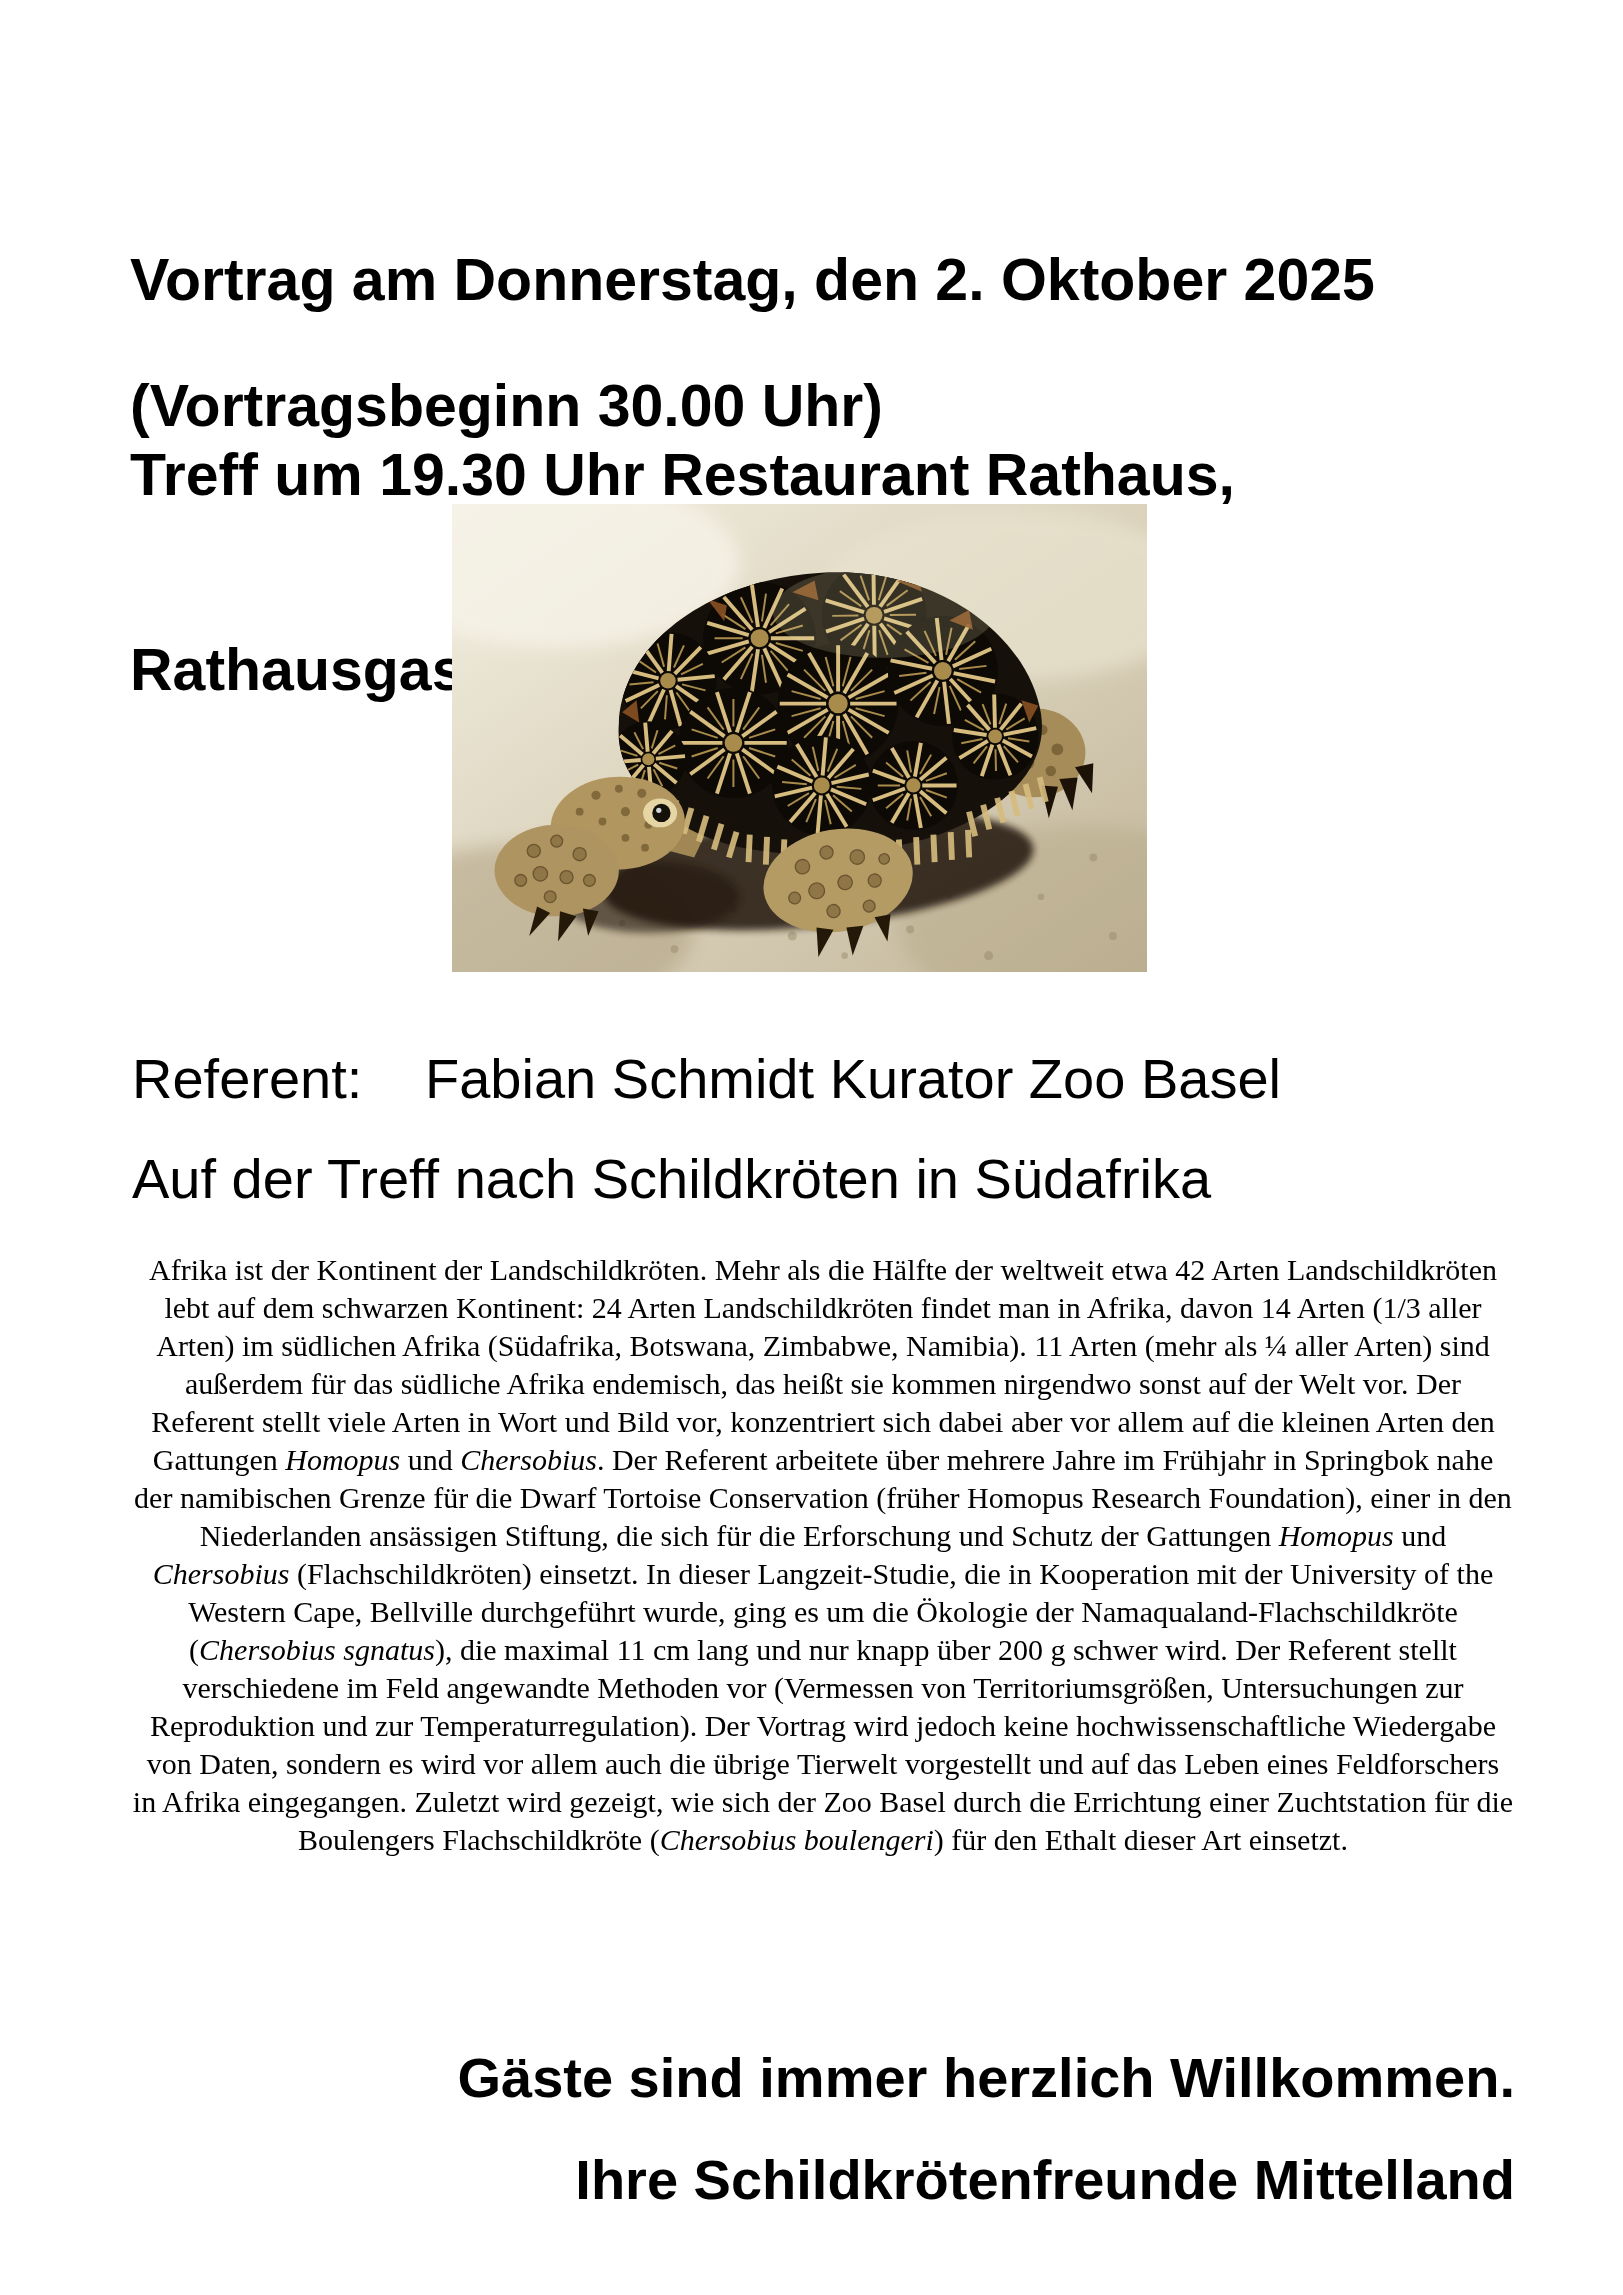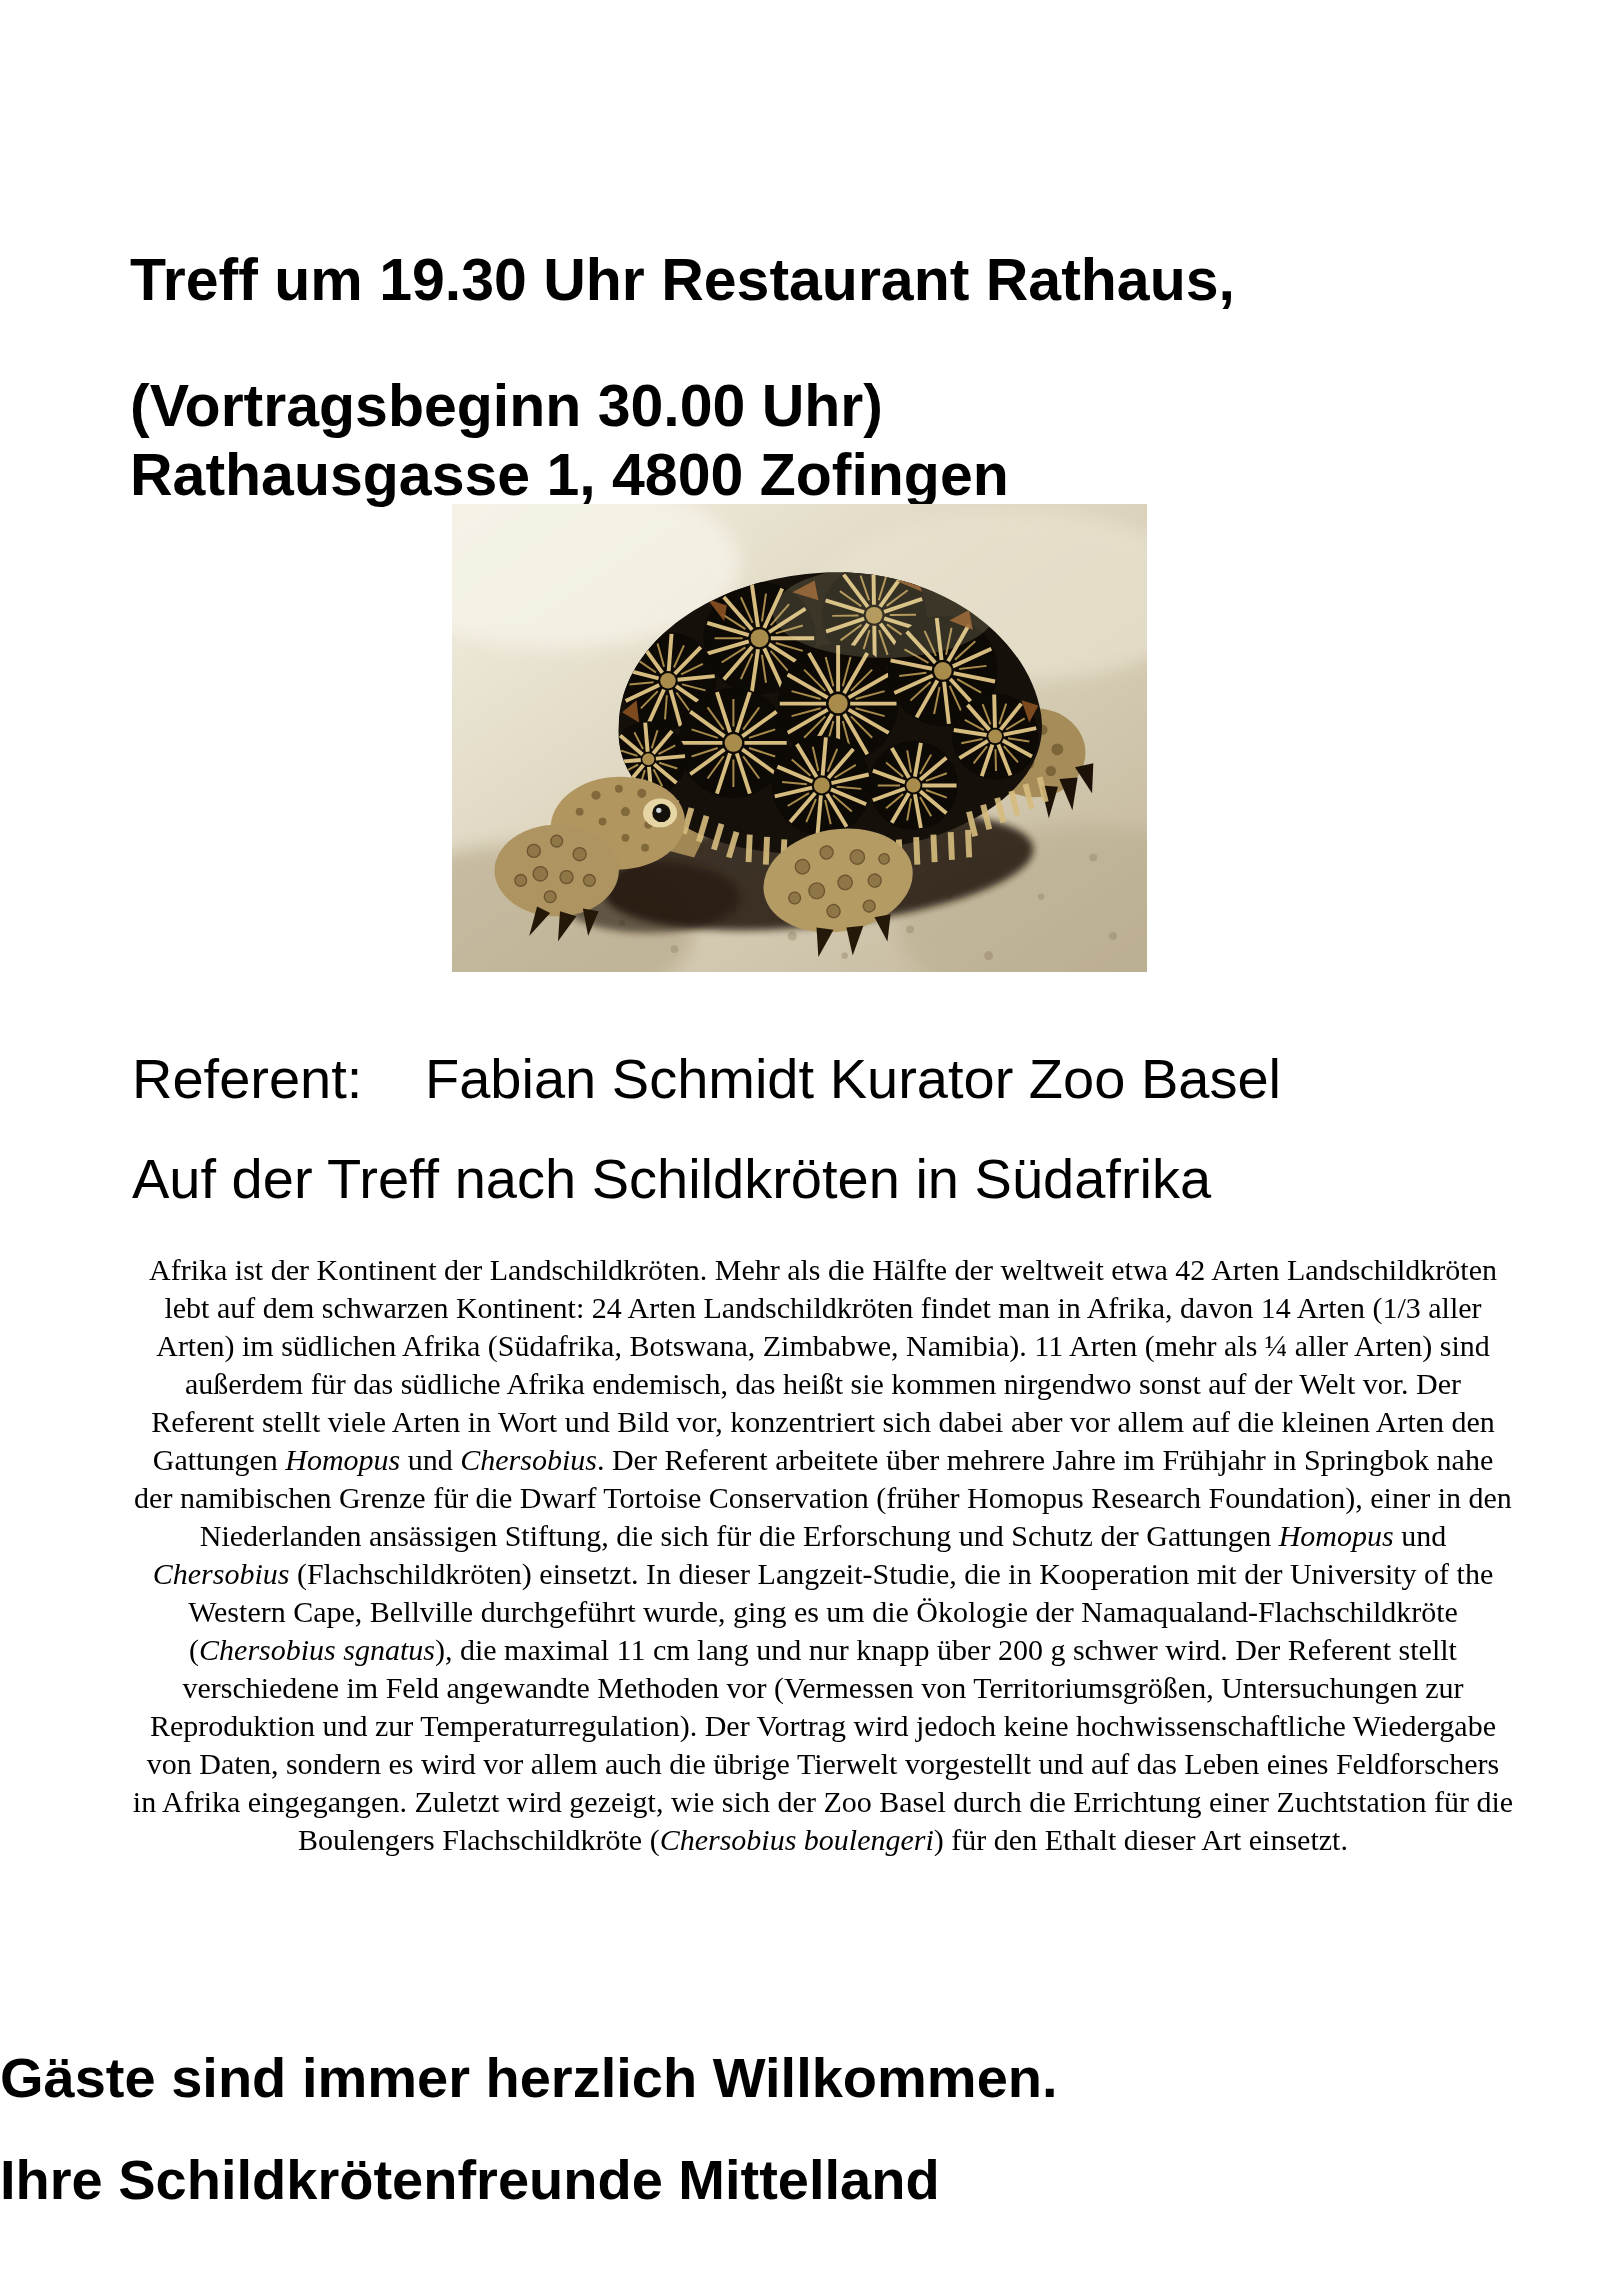--- a/index.html
+++ b/index.html
@@ -72,34 +72,35 @@
     font-family:"Liberation Serif",serif;
     font-size:30px;
     line-height:38px;
     text-align:center;
   }
   .body-text i{font-style:italic;}
   .footer-wrap{
     position:absolute;
     left:0;
     width:1515px;
-    text-align:left;
+    text-align:right;
     font-weight:bold;
     font-size:56px;
     line-height:63px;
   }
   .footer-line1{top:2046px;}
   .footer-line2{top:2148px;}
 </style>
 </head>
 <body>
 
 <div class="page">
 
   <div class="title">
+    <div>Vortrag am Donnerstag, den 2. Oktober 2025</div>
     <div>Treff um 19.30 Uhr Restaurant Rathaus,</div>
     <div>Rathausgasse 1, 4800 Zofingen</div>
   </div>
 
   <div class="subtitle">(Vortragsbeginn 30.00 Uhr)</div>
 
   <div class="photo">
     <svg viewBox="0 0 1062 715" preserveAspectRatio="none">
       <defs>
         <linearGradient id="sandGrad" x1="0" y1="0" x2="1" y2="1">

